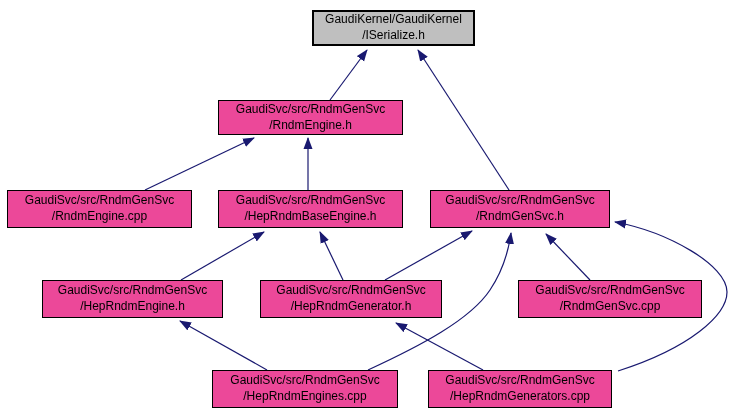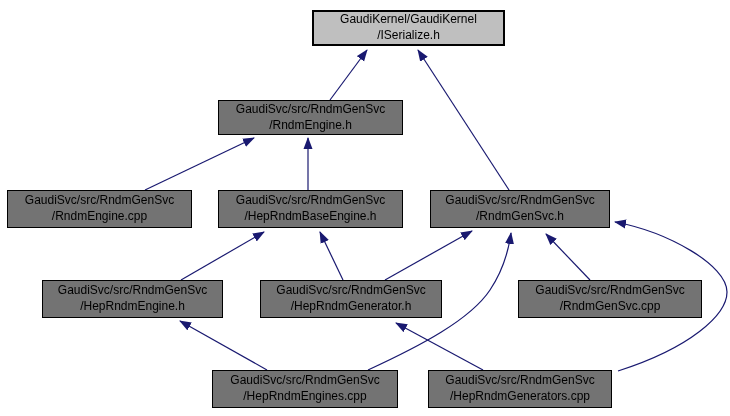--- a/index.html
+++ b/index.html
@@ -24,21 +24,21 @@
   }
   .edge {
     fill: none;
     stroke: #191970;
     stroke-width: 1.2;
   }
   .node {
     position: absolute;
     box-sizing: border-box;
     border: 1px solid #000000;
-    background: #737373;
+    background: #ec4899;
     color: #000000;
     font-size: 12px;
     line-height: 1.32;
     text-align: center;
     white-space: pre-line;
     display: flex;
     align-items: center;
     justify-content: center;
     cursor: pointer;
   }
@@ -66,21 +66,21 @@
         <path class="edge" d="M343,280 L320,232" marker-end="url(#arrowhead)"></path>
         <path class="edge" d="M385,280 L472,231" marker-end="url(#arrowhead)"></path>
         <path class="edge" d="M267,370 L180,321" marker-end="url(#arrowhead)"></path>
         <path class="edge" d="M368,370 C420,346 470,320 490,290 C500,275 508,255 511,233" marker-end="url(#arrowhead)"></path>
         <path class="edge" d="M483,370 L396,323" marker-end="url(#arrowhead)"></path>
         <path class="edge" d="M618,371 C690,348 727,315 727,292 C727,265 668,232 615,222" marker-end="url(#arrowhead)"></path>
         <path class="edge" d="M590,280 L546,234" marker-end="url(#arrowhead)"></path>
       </g>
   </svg>
   <div id="nodes">
-      <div class="node highlight" style="left: 312px; top: 10px; width: 193px; height: 36px;">GaudiKernel/GaudiKernel
+      <div class="node highlight" style="left: 312px; top: 10px; width: 163px; height: 36px;">GaudiKernel/GaudiKernel
 /ISerialize.h</div>
       <div class="node" style="left: 218px; top: 100px; width: 185px; height: 35px;">GaudiSvc/src/RndmGenSvc
 /RndmEngine.h</div>
       <div class="node" style="left: 7px; top: 190px; width: 185px; height: 38px;">GaudiSvc/src/RndmGenSvc
 /RndmEngine.cpp</div>
       <div class="node" style="left: 218px; top: 190px; width: 185px; height: 38px;">GaudiSvc/src/RndmGenSvc
 /HepRndmBaseEngine.h</div>
       <div class="node" style="left: 430px; top: 190px; width: 180px; height: 38px;">GaudiSvc/src/RndmGenSvc
 /RndmGenSvc.h</div>
       <div class="node" style="left: 42px; top: 280px; width: 181px; height: 38px;">GaudiSvc/src/RndmGenSvc

